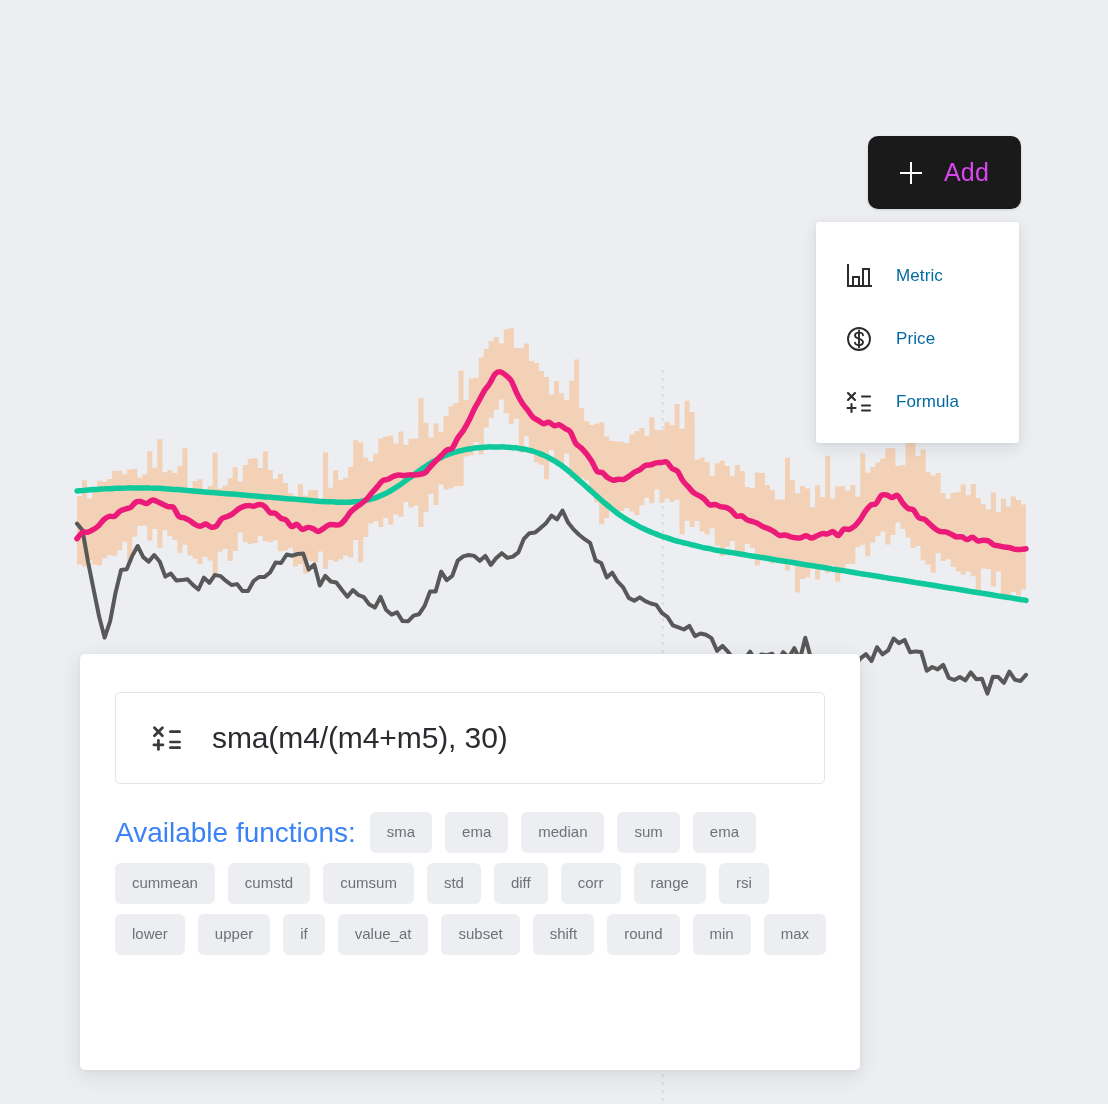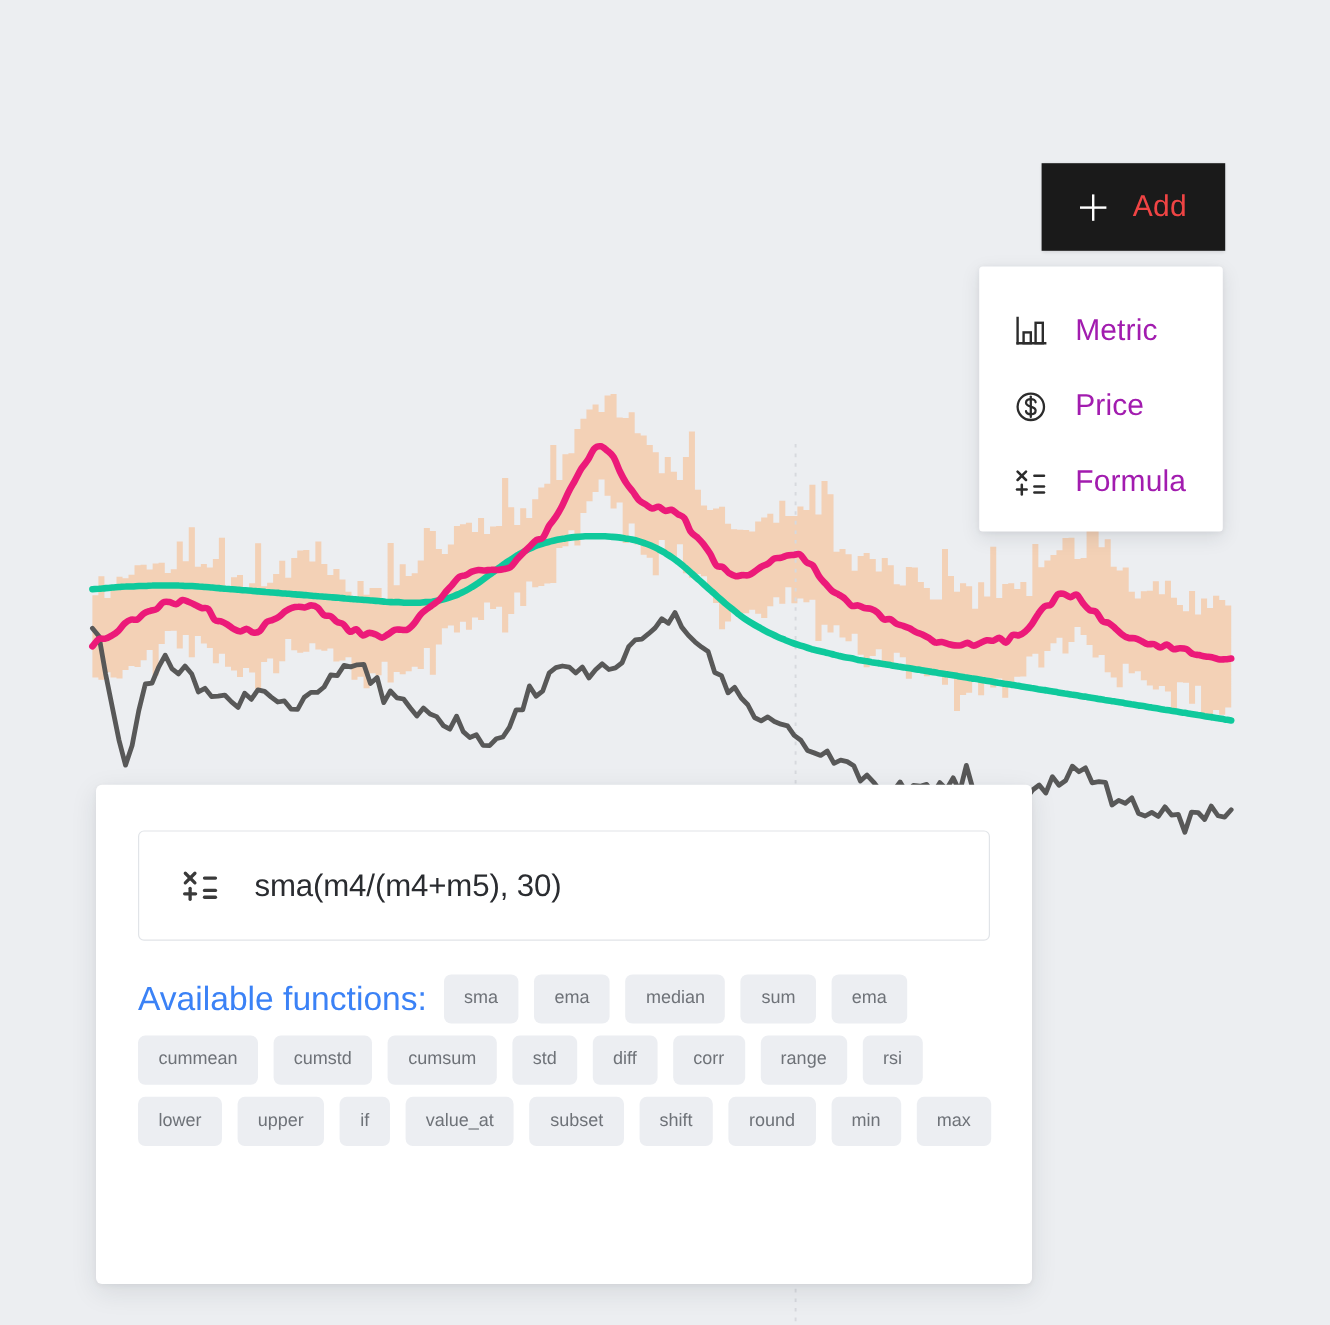--- a/index.html
+++ b/index.html
@@ -25,22 +25,22 @@
   }
   #chart-svg { display: block; width: 1108px; height: 1104px; }
 
   
   #add-button {
     position: absolute;
     left: 868px; top: 136px;
     width: 153px; height: 73px;
     background: #1a1a1a;
     border: none;
-    border-radius: 0;
-    color: #ef4444;
+    border-radius: 10px;
+    color: #d946ef;
     font-family: "Liberation Sans", sans-serif;
     font-size: 25px;
     display: flex;
     align-items: center;
     justify-content: center;
     gap: 22px;
     cursor: pointer;
     box-shadow: 0 1px 3px rgba(20,24,33,0.14);
   }
   #add-button .plus-glyph {
@@ -80,22 +80,22 @@
     gap: 22px;
     cursor: pointer;
   }
   .menu-item .mi-icon {
     width: 30px; height: 30px;
     flex: 0 0 auto;
     display: flex; align-items: center; justify-content: center;
     color: #2c2c2c;
   }
   .menu-item .mi-label {
-    font-size: 25px;
-    color: #a21caf;
+    font-size: 17px;
+    color: #0369a1;
     letter-spacing: 0.1px;
   }
 
   
   #formula-panel {
     position: absolute;
     left: 80px; top: 654px;
     width: 780px; height: 416px;
     background: #ffffff;
     border-radius: 5px;
@@ -114,21 +114,21 @@
     background: #ffffff;
     cursor: text;
   }
   #formula-icon {
     width: 34px; height: 34px;
     flex: 0 0 auto;
     display: flex; align-items: center; justify-content: center;
     color: #3a3a3a;
   }
   #formula-value {
-    font-size: 26px;
+    font-size: 30px;
     color: #2a2c30;
     letter-spacing: -0.1px;
     white-space: nowrap;
   }
 
   
   #functions-area {
     margin-top: 28px;
     display: flex;
     flex-wrap: wrap;

